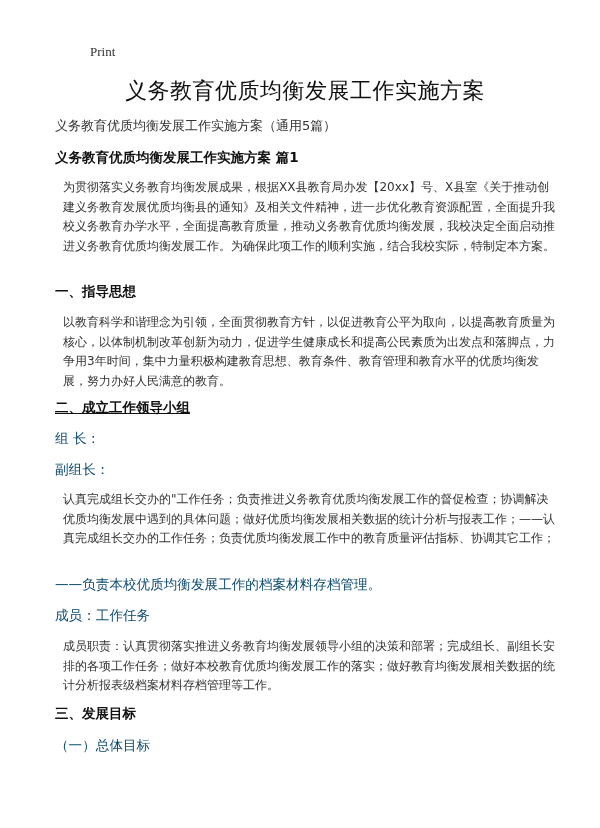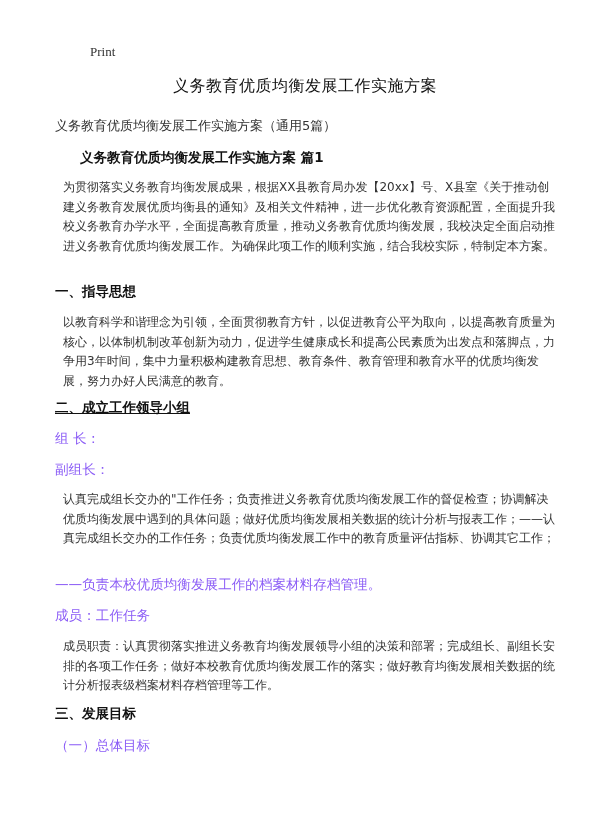--- a/index.html
+++ b/index.html
@@ -1,32 +1,32 @@
 <!DOCTYPE html>
 <html><head>
 <meta charset="utf-8">
 <style>
   html, body { margin: 0; padding: 0; background: #ffffff; }
   body { width: 600px; height: 828px; overflow: hidden; position: relative; color: #222; font-family: "DejaVu Sans", sans-serif; }
   .page { position: absolute; left: 55px; top: 0; width: 500px; }
   .print { position: absolute; top: 44px; left: 0; font-family: "Liberation Serif", serif; font-size: 13px; color: #333; margin-left: 35px; }
-  .title { position: absolute; top: 76px; left: 0; width: 500px; text-align: center; font-size: 16px; color: #111; letter-spacing: 0.5px; }
+  .title { position: absolute; top: 76px; left: 0; width: 500px; text-align: center; font-size: 22px; color: #111; letter-spacing: 0.5px; }
   .subtitle { position: absolute; top: 117px; left: 0; font-size: 13px; color: #333; text-align: center; }
   .h-bold { position: absolute; left: 0; font-size: 13.5px; font-weight: bold; color: #111; }
   .para { position: absolute; left: 8px; width: 492px; font-size: 12px; line-height: 19.5px; color: #333; word-break: break-all; }
-  .line { position: absolute; left: 0; font-size: 13.6px; color: #8b5cf6; }
+  .line { position: absolute; left: 0; font-size: 13.6px; color: #0c4a6e; }
 </style>
 </head>
 <body>
 
 <div class="page">
   <div class="print">Print</div>
   <div class="title">义务教育优质均衡发展工作实施方案</div>
   <div class="subtitle">义务教育优质均衡发展工作实施方案（通用5篇）</div>
-  <div class="h-bold" style="top:149px;margin-left:25px;">义务教育优质均衡发展工作实施方案 篇1</div>
+  <div class="h-bold" style="top:149px;">义务教育优质均衡发展工作实施方案 篇1</div>
   <div class="para" style="top:178px;">为贯彻落实义务教育均衡发展成果，根据XX县教育局办发【20xx】号、X县室《关于推动创建义务教育发展优质均衡县的通知》及相关文件精神，进一步优化教育资源配置，全面提升我校义务教育办学水平，全面提高教育质量，推动义务教育优质均衡发展，我校决定全面启动推进义务教育优质均衡发展工作。为确保此项工作的顺利实施，结合我校实际，特制定本方案。</div>
 
   <div class="h-bold" style="top:283px;">一、指导思想</div>
   <div class="para" style="top:313px;">以教育科学和谐理念为引领，全面贯彻教育方针，以促进教育公平为取向，以提高教育质量为核心，以体制机制改革创新为动力，促进学生健康成长和提高公民素质为出发点和落脚点，力争用3年时间，集中力量积极构建教育思想、教育条件、教育管理和教育水平的优质均衡发展，努力办好人民满意的教育。</div>
 
   <div class="h-bold" style="top:399px;text-decoration:underline;">二、成立工作领导小组</div>
   <div class="line" style="top:430px;">组 长：</div>
   <div class="line" style="top:461px;">副组长：</div>
   <div class="para" style="top:490px;">认真完成组长交办的"工作任务；负责推进义务教育优质均衡发展工作的督促检查；协调解决优质均衡发展中遇到的具体问题；做好优质均衡发展相关数据的统计分析与报表工作；——认真完成组长交办的工作任务；负责优质均衡发展工作中的教育质量评估指标、协调其它工作；</div>
   <div class="line" style="top:576px;">——负责本校优质均衡发展工作的档案材料存档管理。</div>

